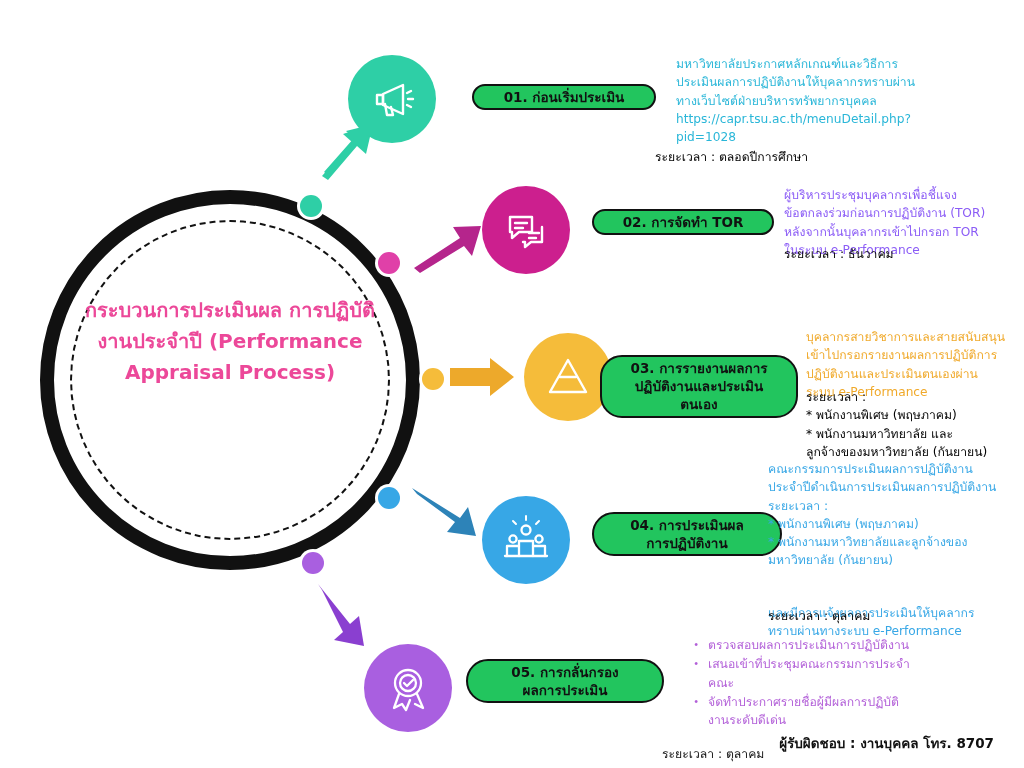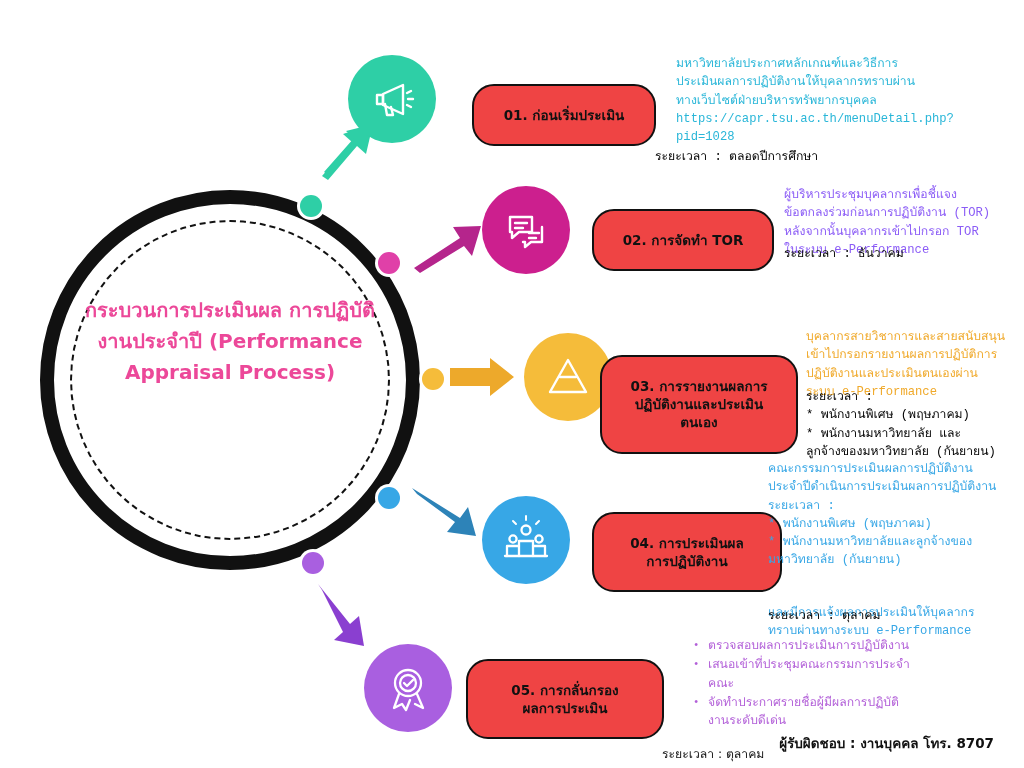--- a/index.html
+++ b/index.html
@@ -70,37 +70,36 @@
   .node svg { display: block; }
 
   
   .arrow { position: absolute; }
 
   
   .pill {
     position: absolute;
     border: 2px solid #111111;
     border-radius: 22px;
-    background: #ef4444;
-    padding: 20px 16px;
+    background: #22c55e;
+    padding: 2px 16px;
     font-size: 13.5px;
     font-weight: bold;
     color: #111111;
     line-height: 1.35;
     text-align: center;
     white-space: pre-line;
   }
 
   
   .desc {
     position: absolute;
     font-size: 12.2px;
     line-height: 1.5;
     white-space: pre-line;
-    font-family: Liberation Mono, monospace;
   }
 
   .bullets {
     position: absolute;
     font-size: 12.2px;
     line-height: 1.5;
     color: #b25fd8;
   }
   .bullets ul {
     margin: 16px;

